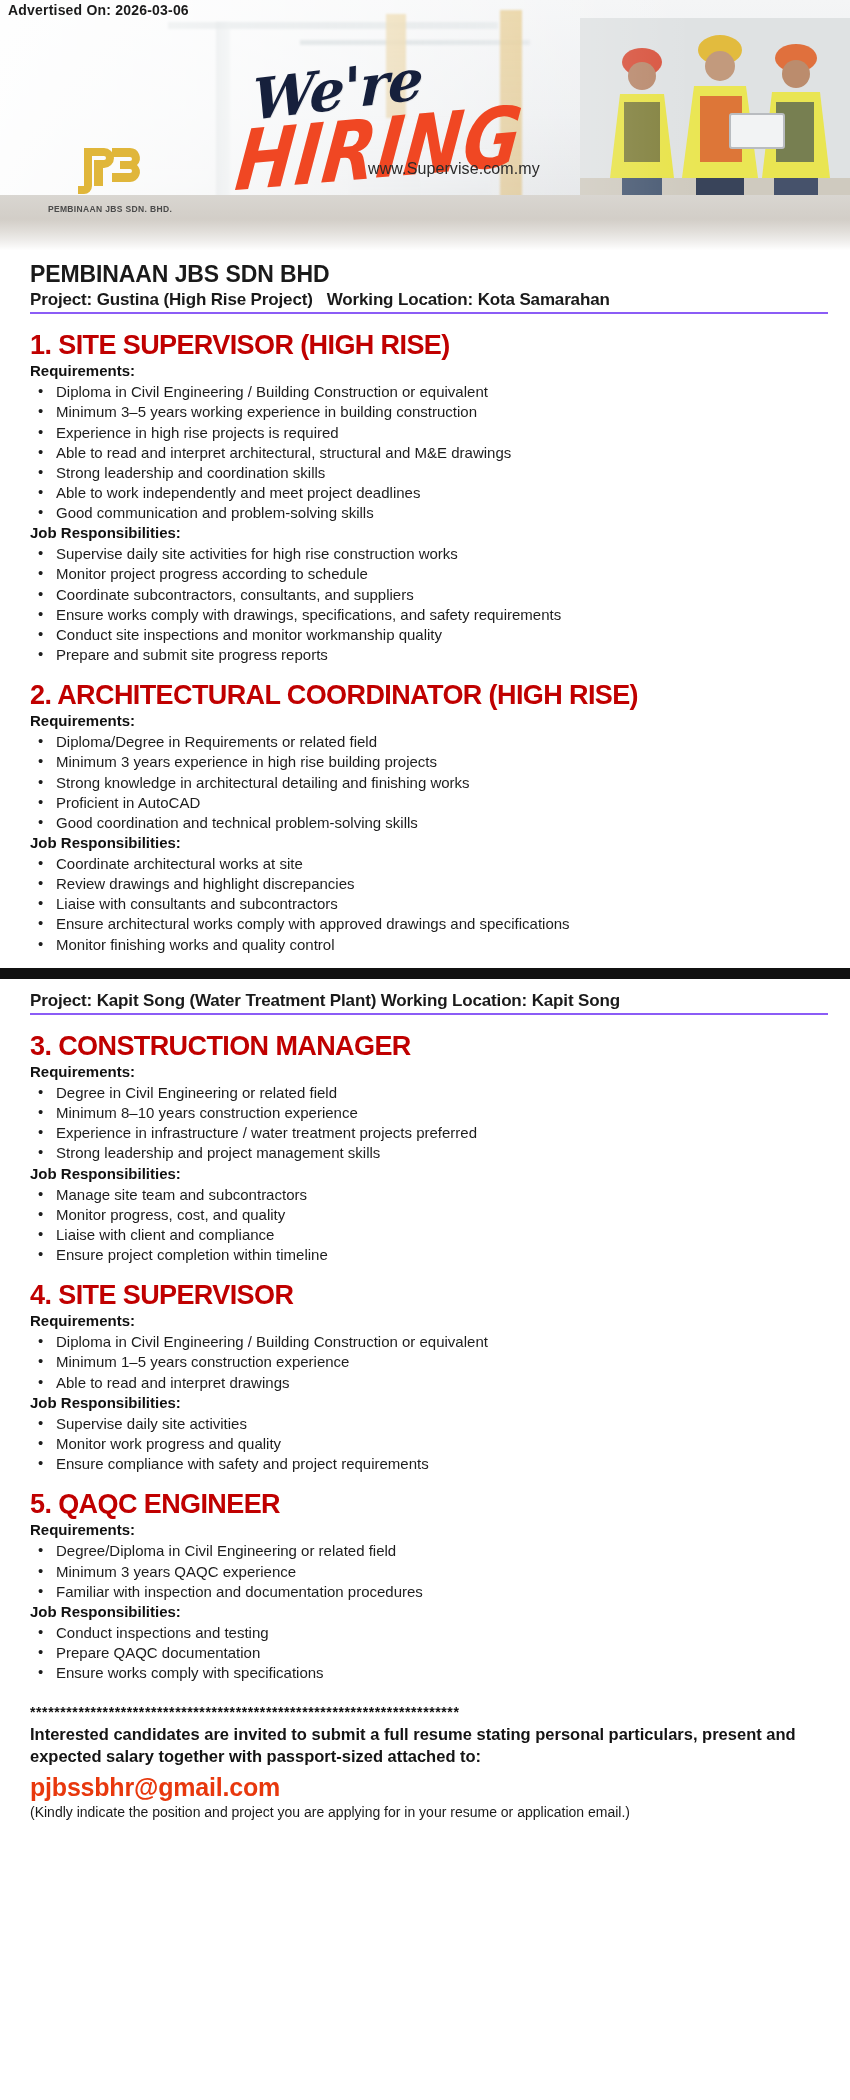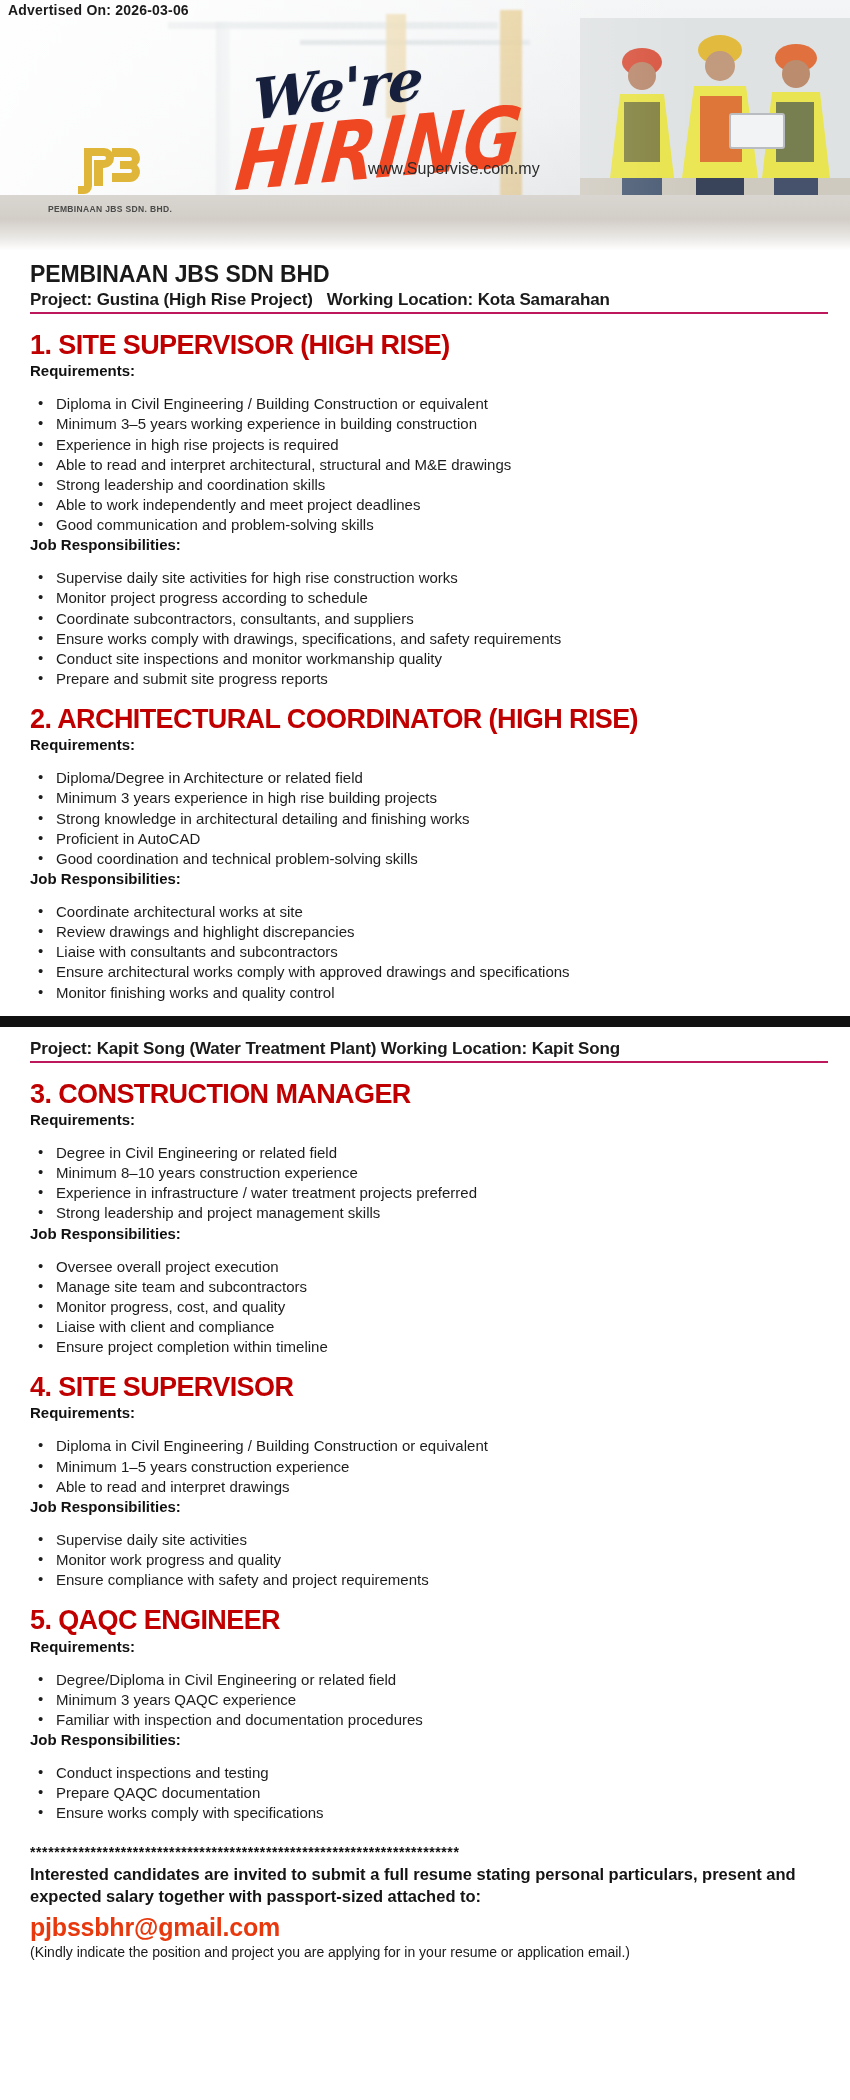--- a/index.html
+++ b/index.html
@@ -150,21 +150,21 @@
     font-size: 23px;
     font-weight: 700;
     color: #1a1a1a;
     margin: 8px 0 2px 0;
     letter-spacing: -.1px;
   }
   .project-line {
     font-size: 17px;
     font-weight: 700;
     color: #1a1a1a;
-    border-bottom: 2px solid #be185d;
+    border-bottom: 2px solid #8b5cf6;
     display: block;
     padding-bottom: 2px;
     margin-bottom: 0;
     letter-spacing: -.15px;
   }
   .project-line .loc { margin-left: 14px; }
 
   .job { margin-top: 16px; }
   .job-title {
     color: #c00000;
@@ -175,21 +175,21 @@
     line-height: 1.12;
   }
   .sub-head {
     font-size: 15px;
     font-weight: 700;
     color: #111;
     margin: 2px 0 1px 0;
   }
   ul.blist {
     list-style: none;
-    margin: 16px 0 0 0;
+    margin: 4px 0 0 0;
     padding: 0;
   }
   ul.blist li {
     position: relative;
     padding-left: 26px;
     font-size: 15px;
     line-height: 1.21;
     color: #1d1d1d;
     margin: 0 0 2px 0;
   }
@@ -332,21 +332,21 @@
         <li>Ensure works comply with drawings, specifications, and safety requirements</li>
         <li>Conduct site inspections and monitor workmanship quality</li>
         <li>Prepare and submit site progress reports</li>
       </ul>
     </div>
 
     <div class="job">
       <div class="job-title">2. ARCHITECTURAL COORDINATOR (HIGH RISE)</div>
       <div class="sub-head">Requirements:</div>
       <ul class="blist">
-        <li>Diploma/Degree in Architecture or related field</li>
+        <li>Diploma/Degree in Requirements or related field</li>
         <li>Minimum 3 years experience in high rise building projects</li>
         <li>Strong knowledge in architectural detailing and finishing works</li>
         <li>Proficient in AutoCAD</li>
         <li>Good coordination and technical problem-solving skills</li>
       </ul>
       <div class="sub-head">Job Responsibilities:</div>
       <ul class="blist">
         <li>Coordinate architectural works at site</li>
         <li>Review drawings and highlight discrepancies</li>
         <li>Liaise with consultants and subcontractors</li>
@@ -365,21 +365,20 @@
       <div class="job-title">3. CONSTRUCTION MANAGER</div>
       <div class="sub-head">Requirements:</div>
       <ul class="blist">
         <li>Degree in Civil Engineering or related field</li>
         <li>Minimum 8–10 years construction experience</li>
         <li>Experience in infrastructure / water treatment projects preferred</li>
         <li>Strong leadership and project management skills</li>
       </ul>
       <div class="sub-head">Job Responsibilities:</div>
       <ul class="blist">
-        <li>Oversee overall project execution</li>
         <li>Manage site team and subcontractors</li>
         <li>Monitor progress, cost, and quality</li>
         <li>Liaise with client and compliance</li>
         <li>Ensure project completion within timeline</li>
       </ul>
     </div>
 
     <div class="job">
       <div class="job-title">4. SITE SUPERVISOR</div>
       <div class="sub-head">Requirements:</div>

